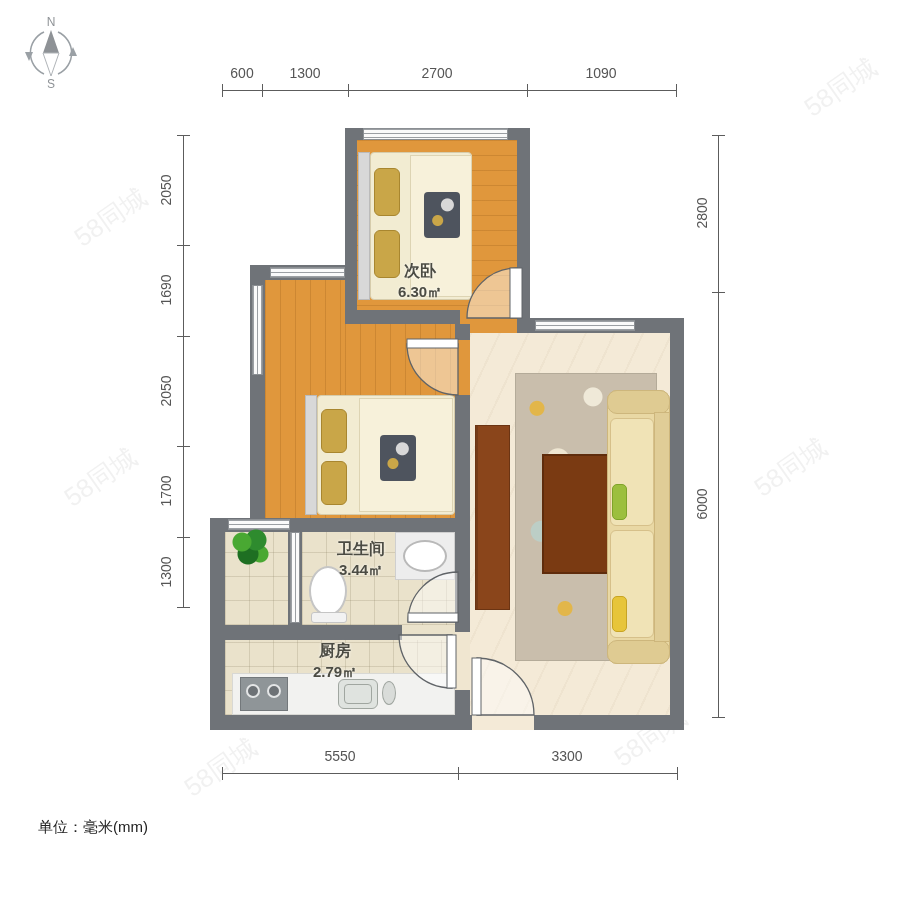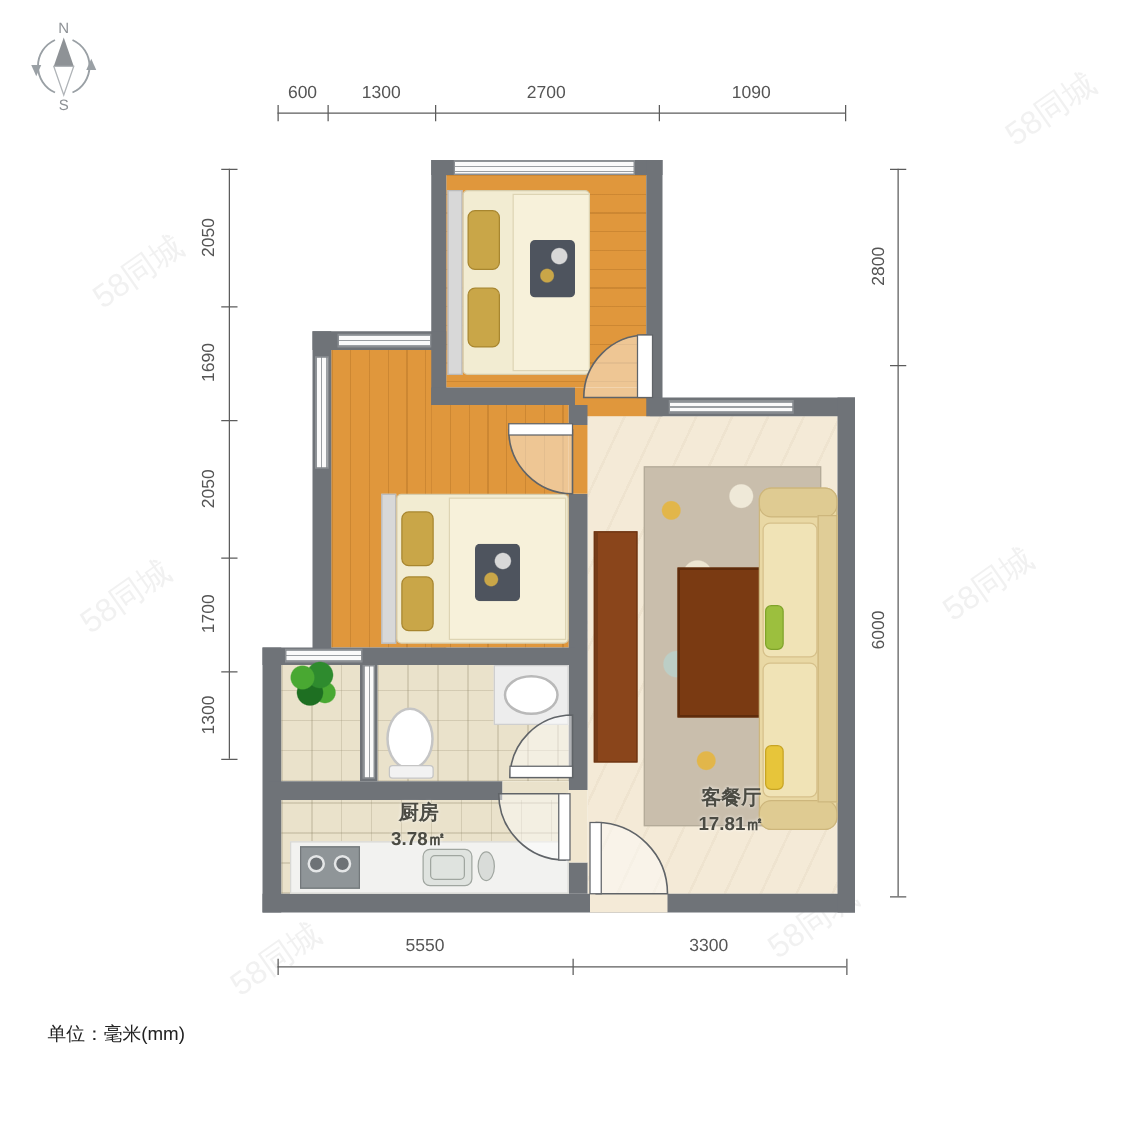--- a/index.html
+++ b/index.html
@@ -198,25 +198,29 @@
       <path d="M248,494 L198,494 A50,50 0 0 1 248,444 Z" fill="rgba(255,255,255,.45)" stroke="#606468" stroke-width="1.3"></path>
       <rect x="198" y="485" width="50" height="9" fill="#ffffff" stroke="#606468"></rect>
 
       <path d="M242,507 L242,560 A53,53 0 0 1 189,507 Z" fill="rgba(255,255,255,.45)" stroke="#606468" stroke-width="1.3"></path>
       <rect x="237" y="507" width="9" height="53" fill="#ffffff" stroke="#606468"></rect>
 
       <path d="M267,587 L267,530 A57,57 0 0 1 324,587 Z" fill="rgba(255,255,255,.45)" stroke="#606468" stroke-width="1.3"></path>
       <rect x="262" y="530" width="9" height="57" fill="#ffffff" stroke="#606468"></rect>
     </svg>
 
+    <div class="room-label" style="left:150px;top:132px;width:120px">
+      <div class="nm">次卧</div>
+      <div class="ar">6.30㎡</div>
+    </div>
+    <div class="room-label" style="left:95px;top:410px;width:112px">
+      <div class="nm">卫生间</div>
+      <div class="ar">3.44㎡</div>
+    </div>
     <div class="room-label" style="left:55px;top:512px;width:140px">
       <div class="nm">厨房</div>
-      <div class="ar">3.78㎡</div>
-    </div>
-    <div class="room-label" style="left:308px;top:500px;width:134px">
-      <div class="nm">客餐厅</div>
-      <div class="ar">17.81㎡</div>
+      <div class="ar">2.79㎡</div>
     </div>
   </div>
 
   <div class="foot" style="left:38px;top:818px">单位：毫米(mm)</div>
 
 </div>
 
 </body></html>

